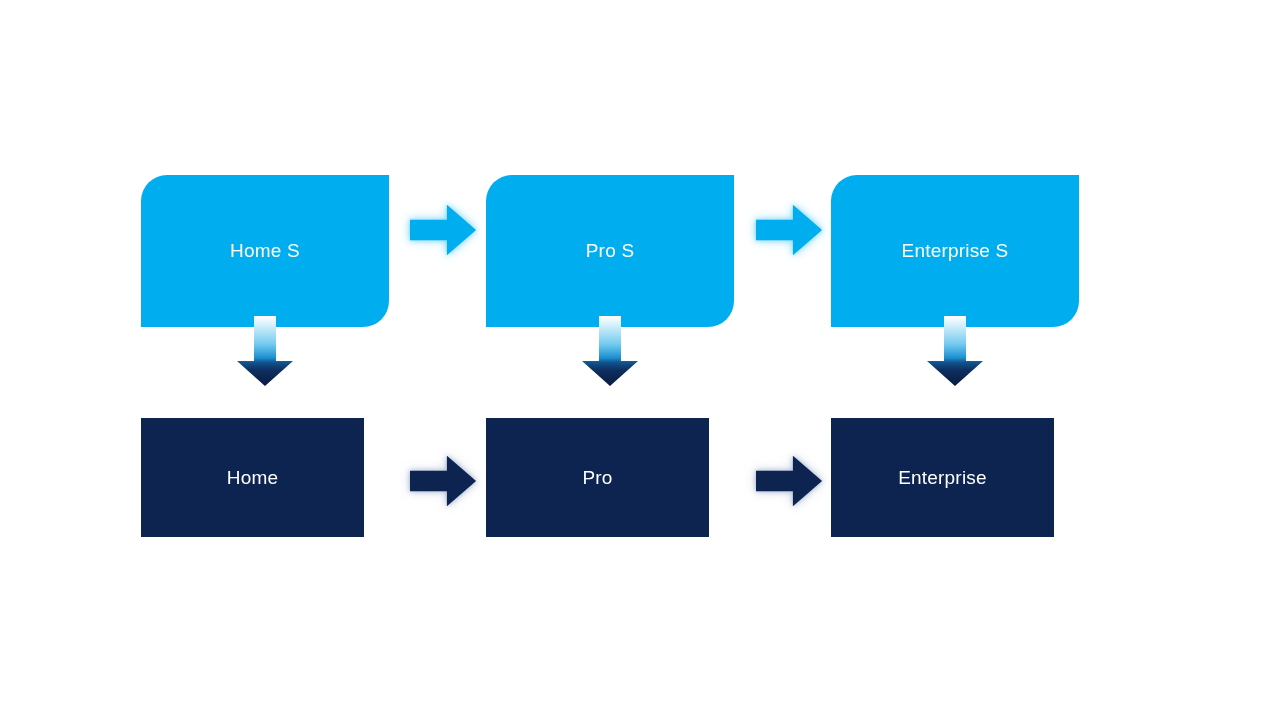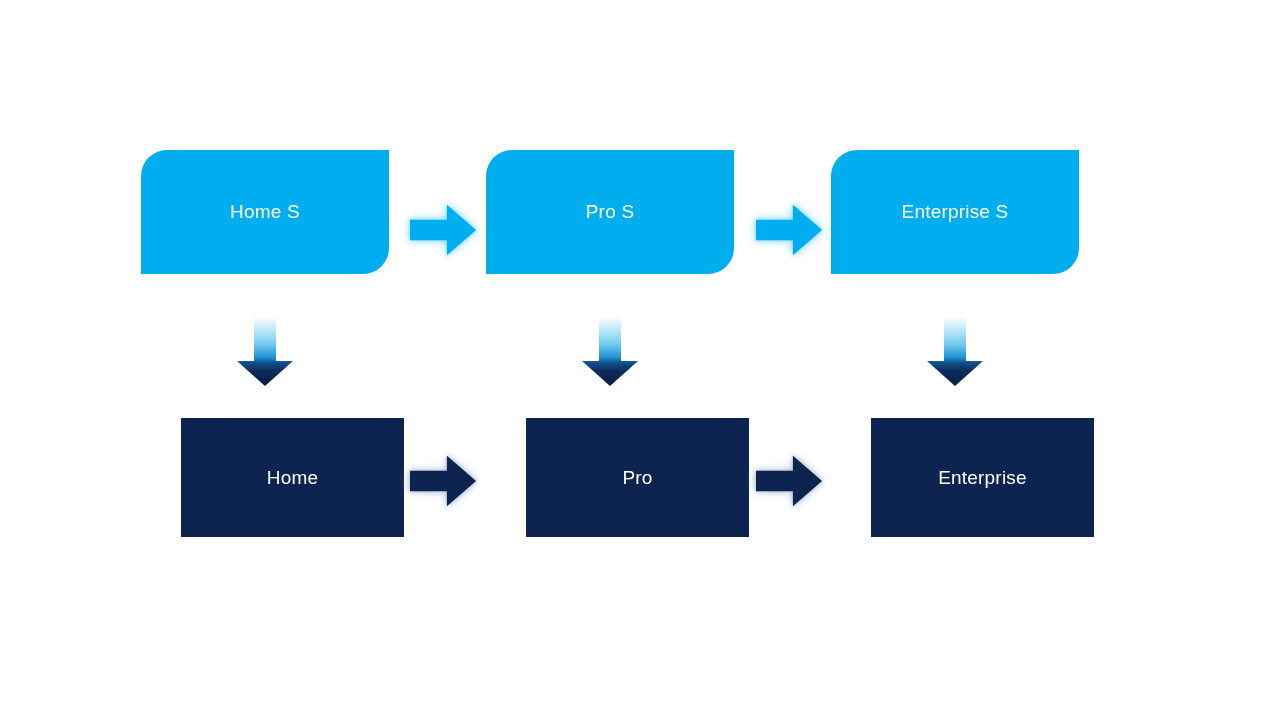--- a/index.html
+++ b/index.html
@@ -22,29 +22,28 @@
     justify-content: center;
     color: var(--text-color, #ffffff);
     font-size: 19px;
     letter-spacing: 0.2px;
     box-sizing: border-box;
   }
   .node.top-row {
     background: var(--node-top, #00AEEF);
     border-radius: 26px 0 26px 0;
     width: 248px;
-    height: 124px;
-    top: 150px;
+    height: 152px;
+    top: 175px;
   }
   .node.bottom-row {
     background: var(--node-bottom, #0D2451);
     width: 223px;
     height: 119px;
     top: 418px;
-    margin-left: 40px;
   }
   .col-1 { left: 141px; }
   .col-2 { left: 486px; }
   .col-3 { left: 831px; text-align: center; }
 
   .h-arrow {
     position: absolute;
     width: 68px;
     height: 54px;
   }

